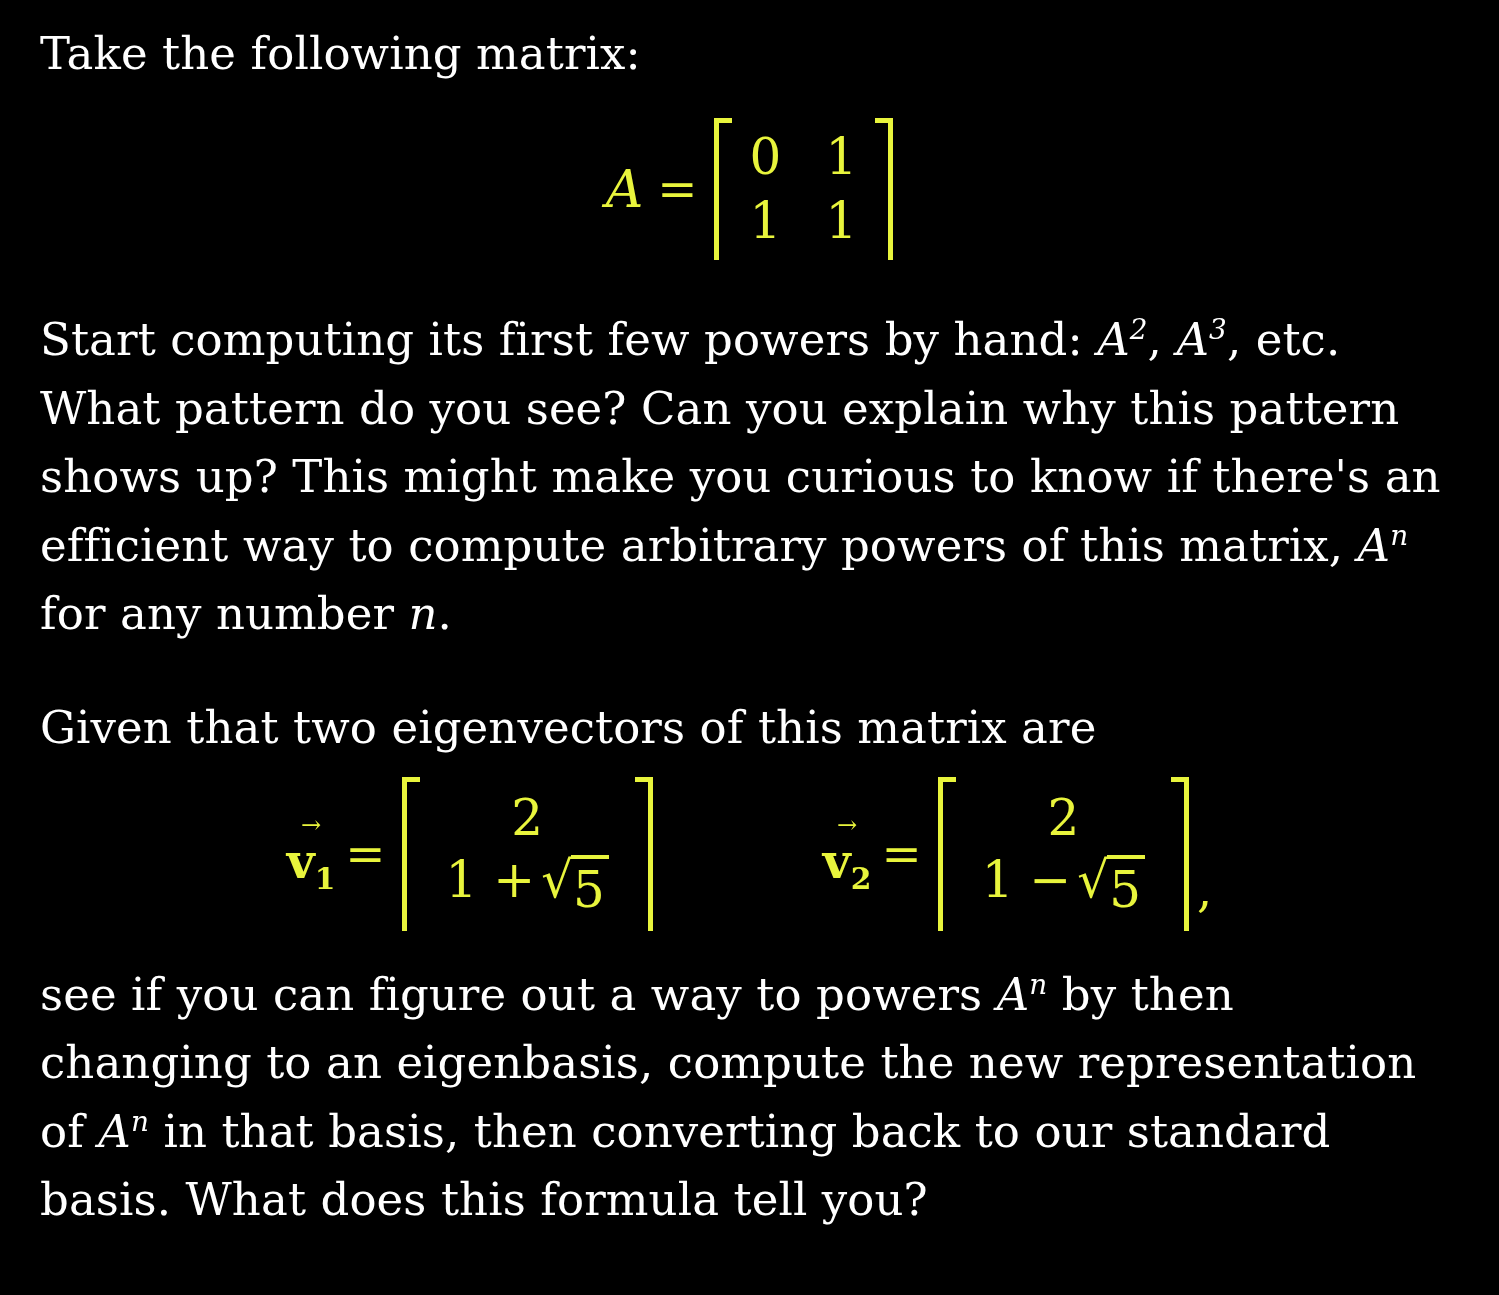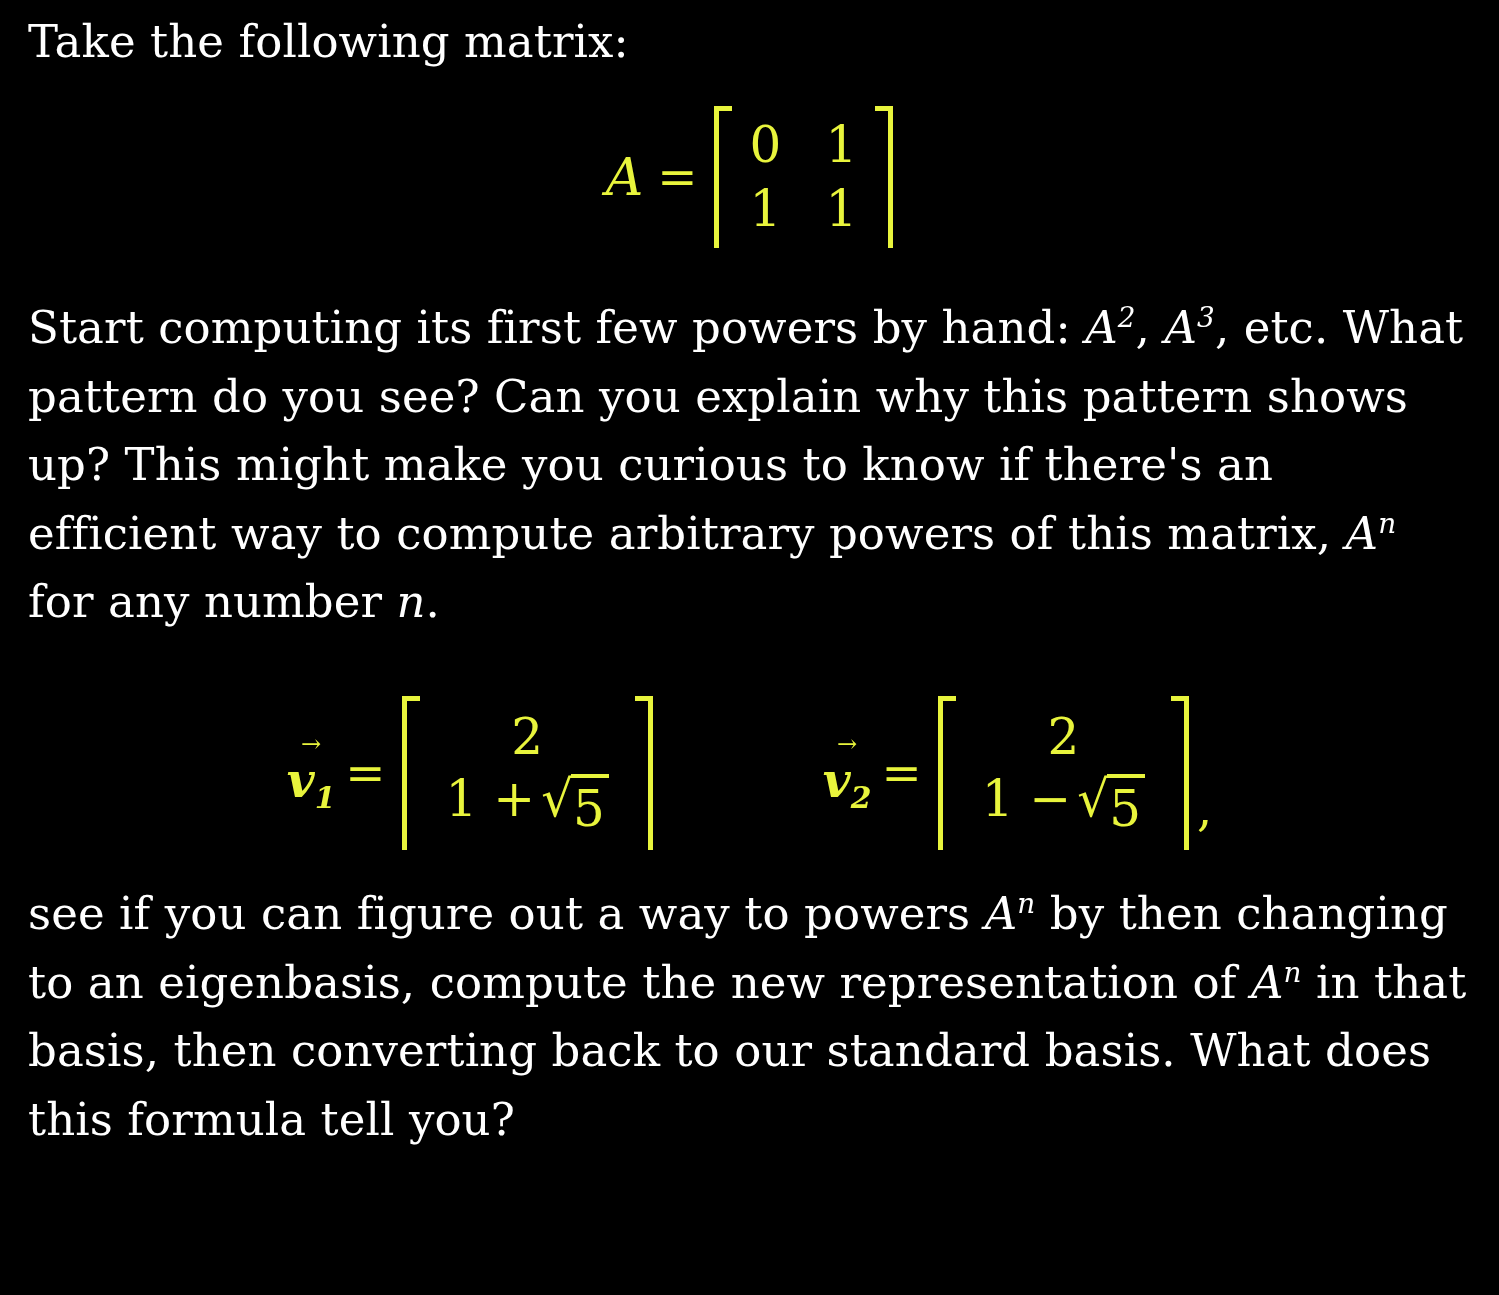--- a/index.html
+++ b/index.html
@@ -11,21 +11,21 @@
     width: 1499px;
     height: 1295px;
     overflow: hidden;
     font-family: "DejaVu Serif", "Liberation Serif", serif;
     color: #ffffff;
   }
   .page {
     position: relative;
     width: 1499px;
     height: 945px;
-    padding: 0;
+    padding: 12px;
     box-sizing: border-box;
   }
   .para {
     font-size: 45px;
     line-height: 1.52;
     letter-spacing: 0.1px;
     padding: 0 28px;
     box-sizing: border-box;
     width: 100%;
   }
@@ -119,21 +119,20 @@
     align-items: center;
     margin-right: 10px;
   }
   .vlabel .arrow {
     font-size: 24px;
     line-height: 0.5;
     height: 14px;
   }
   .vlabel .bold {
     font-weight: bold;
-    font-style: italic;
   }
   .sub {
     font-size: 0.62em;
     vertical-align: sub;
     line-height: 0;
   }
   .sqrt {
     display: inline-flex;
     align-items: stretch;
     margin-left: 6px;
@@ -185,20 +184,23 @@
   </div>
 
   <div class="spacer-lg"></div>
 
   <div class="para">
     <span>Start computing its first few powers by hand: </span><span class="mathvar">A</span><sup class="pw">2</sup><span>, </span><span class="mathvar">A</span><sup class="pw">3</sup><span>, etc. What pattern do you see? Can you explain why this pattern shows up? This might make you curious to know if there's an efficient way to compute arbitrary powers of this matrix, </span><span class="mathvar">A</span><sup class="pw">n</sup><span> for any number </span><span class="mathvar">n</span><span>.</span>
   </div>
 
   <div class="spacer-lg"></div>
 
+  <div class="para">
+    <span>Given that two eigenvectors of this matrix are</span>
+  </div>
 
   <div class="spacer-sm"></div>
 
   <div class="eqrow two">
 
     <span class="matexpr">
       <span class="vlabel">
         <span class="arrow">→</span>
         <span class="bold"><span>v</span><span class="sub">1</span></span>
       </span>

